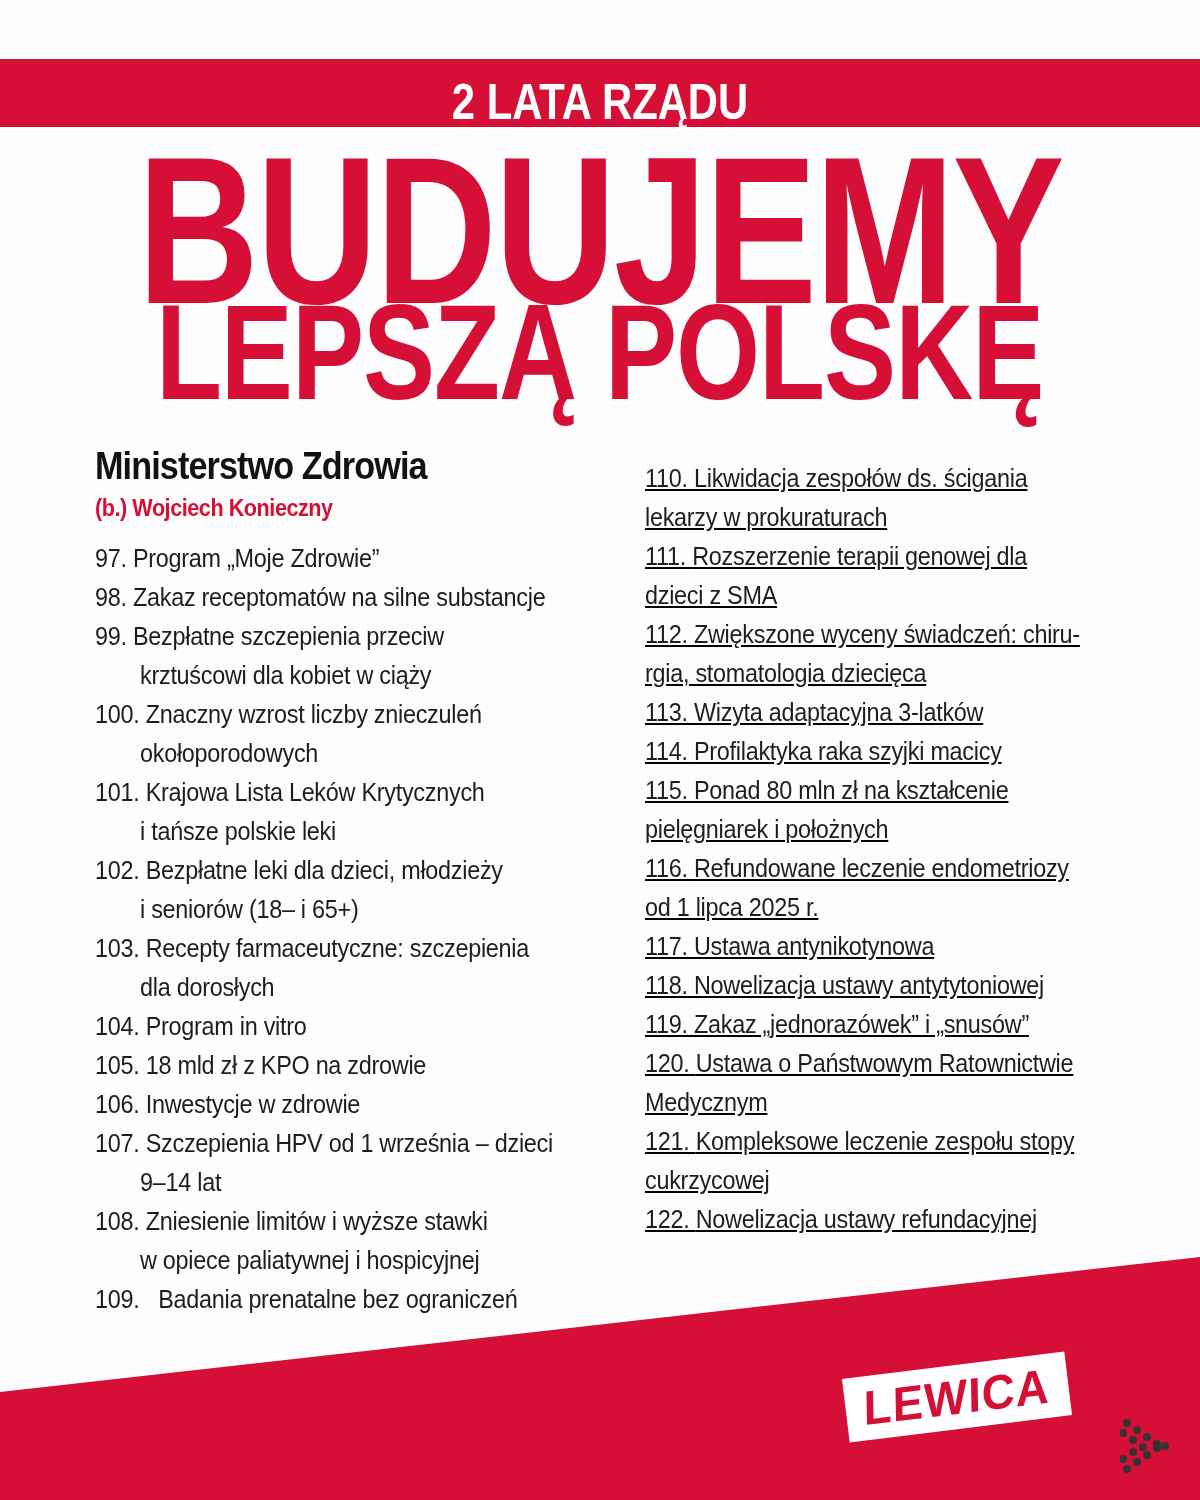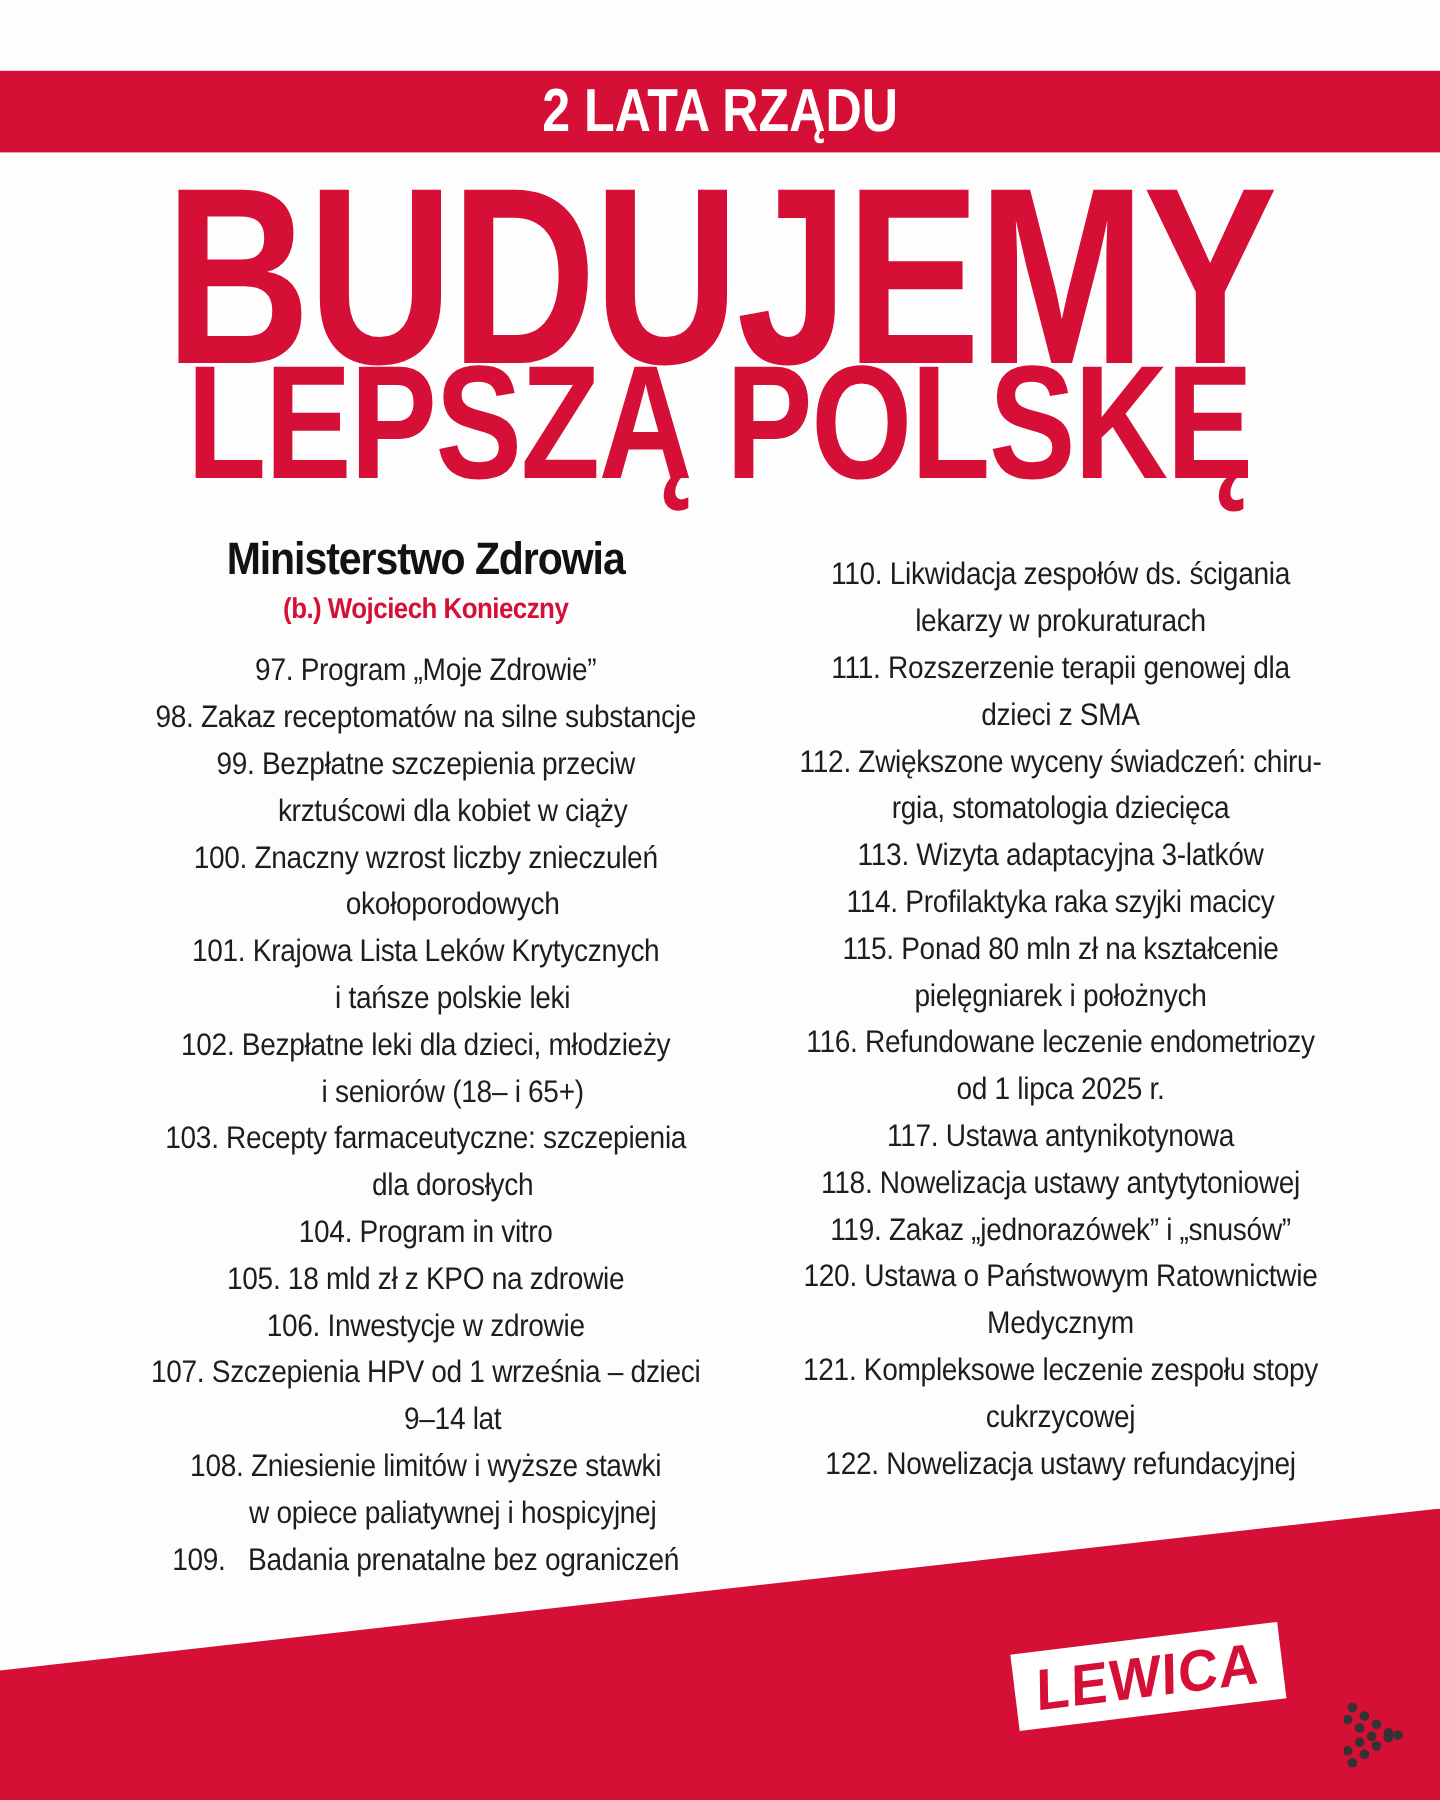--- a/index.html
+++ b/index.html
@@ -6,40 +6,40 @@
   body{
     width:1200px;height:1500px;position:relative;overflow:hidden;
     background:#fdfdfe;
     font-family:"Liberation Sans",sans-serif;
     -webkit-font-smoothing:antialiased;
   }
   
   .banner{
     position:absolute;top:59px;left:0;width:1200px;height:68px;
     background:var(--red);
-    display:flex;align-items:center;justify-content:center;
+    display:flex;align-items:flex-end;justify-content:center;
   }
   .banner span{
     color:#fff;font-weight:bold;font-size:44px;letter-spacing:0px;
     display:inline-block;transform:scale(.95,1.15);white-space:nowrap;
   }
   
   .title-line{position:absolute;left:0;width:1200px;text-align:center;line-height:1;}
   #title1{top:125px;text-decoration:underline;}
   #title2{top:285px;}
   .title-line span{
     display:inline-block;color:var(--red);font-weight:bold;line-height:1;
     transform-origin:top center;white-space:nowrap;
   }
   #title1 span{font-size:150px;letter-spacing:-2px;transform:scale(1.12,1.40);}
   #title2 span{font-size:102px;letter-spacing:-1px;transform:scale(1.06,1.32);}
   
-  .col{position:absolute;text-align:center;}
+  .col{position:absolute;}
   #colL{left:95px;top:445px;width:520px;}
-  #colR{left:645px;top:459px;width:478px;}
+  #colR{left:645px;top:459px;width:478px;text-decoration:underline;}
   .col-inner{transform:scaleX(.9);transform-origin:left top;width:111%;}
   .ministry{
     font-size:38px;font-weight:bold;color:#121212;letter-spacing:-1px;
     line-height:42px;margin:0 0 6px 0;
   }
   .minister{
     font-size:24px;font-weight:bold;color:var(--red);letter-spacing:-.5px;
     line-height:30px;margin:0 0 16px 0;
   }
   .list{font-size:26px;color:#1d1d1b;line-height:39px;letter-spacing:-.3px;}

